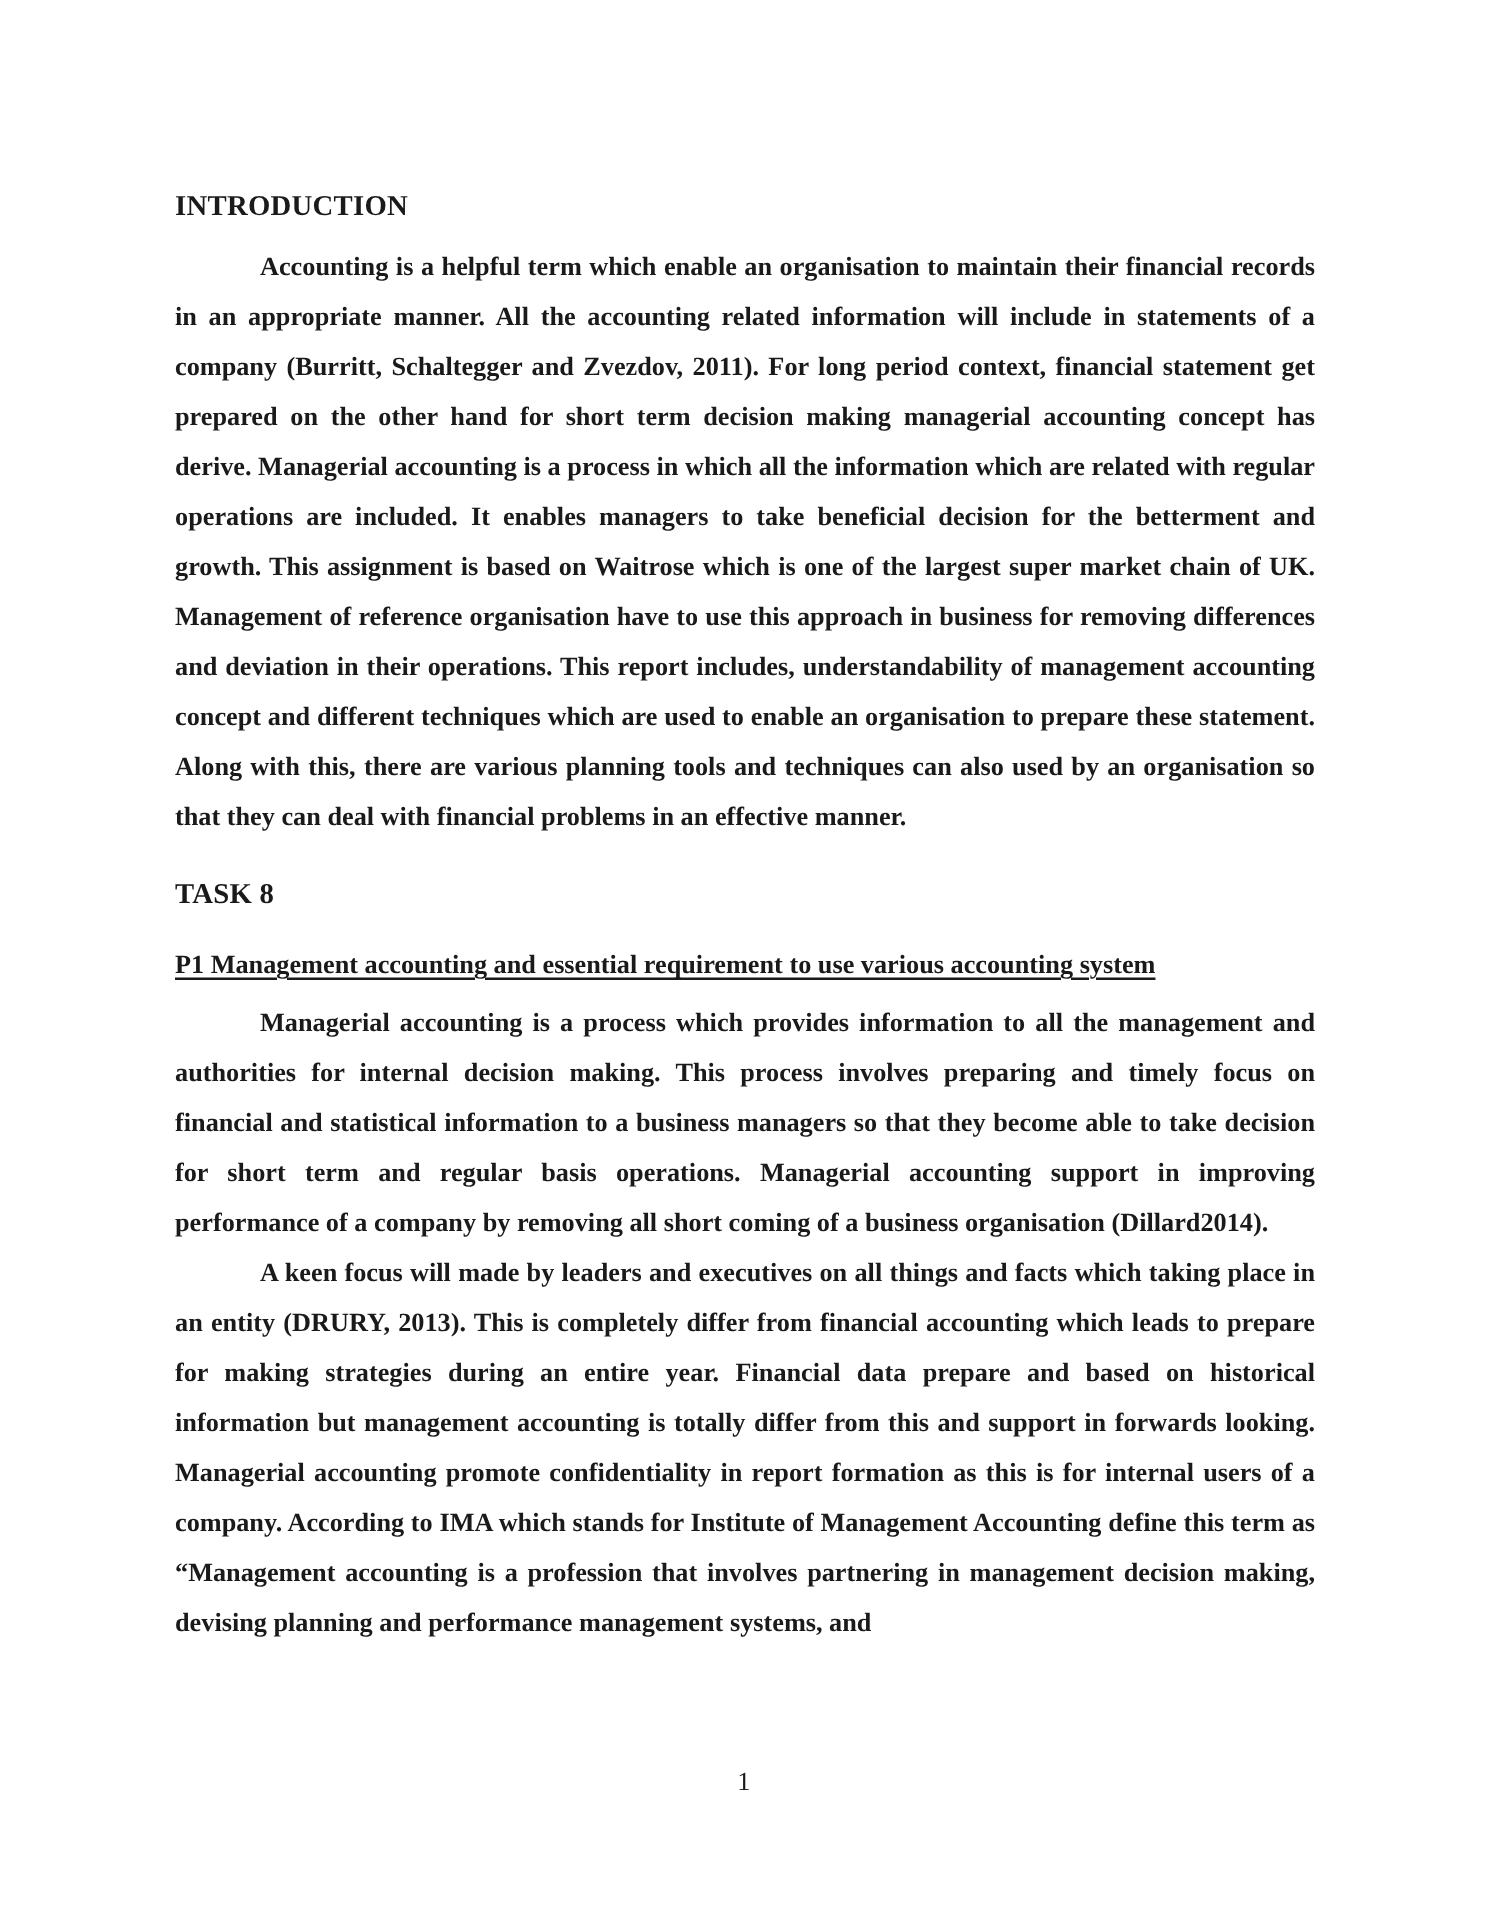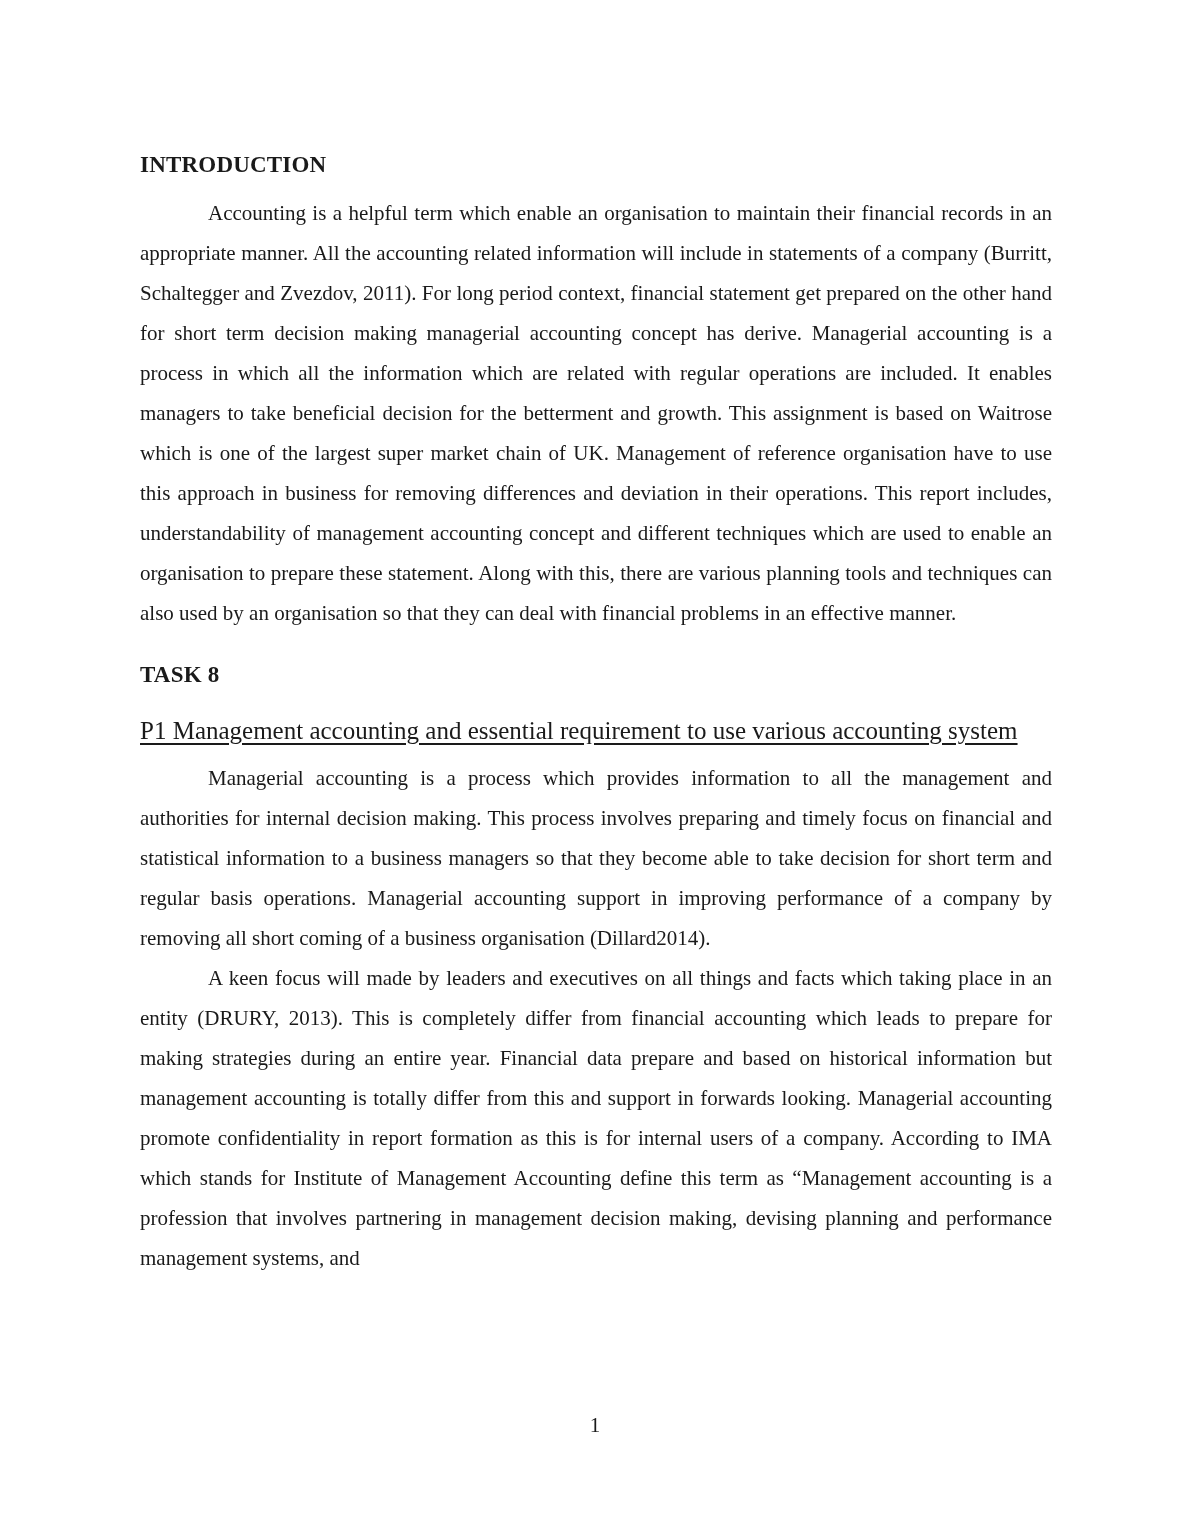--- a/index.html
+++ b/index.html
@@ -27,33 +27,34 @@
     font-weight: bold;
     line-height: 30px;
     margin: 0 0 13px 0;
     letter-spacing: 0.2px;
   }
   .heading-task {
     margin-top: 27px;
     margin-bottom: 0;
   }
   .subheading {
-    font-size: 25px;
-    font-weight: normal;
+    font-size: 21px;
+    font-weight: bold;
     line-height: 30px;
     text-decoration: underline;
     text-underline-offset: 4px;
     margin: 26px 0 12px 0;
   }
   .body-para {
     font-size: 21px;
     line-height: 40px;
     text-align: justify;
     text-indent: 68px;
     margin: 0;
+    font-weight: bold;
   }
   .page-number {
     position: absolute;
     top: 1410px;
     left: 0;
     width: 100%;
     text-align: center;
     font-size: 21px;
     line-height: 30px;
   }

